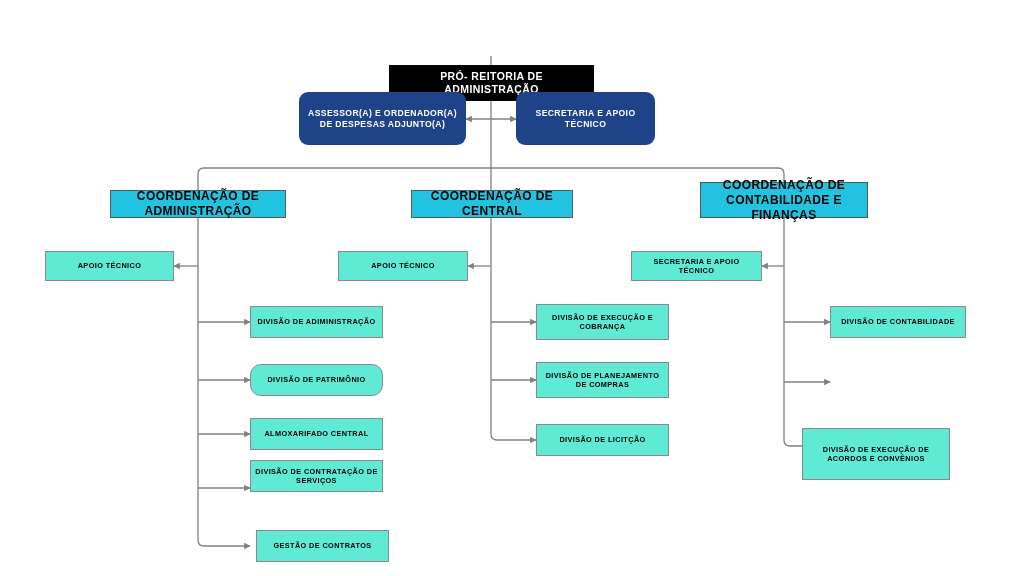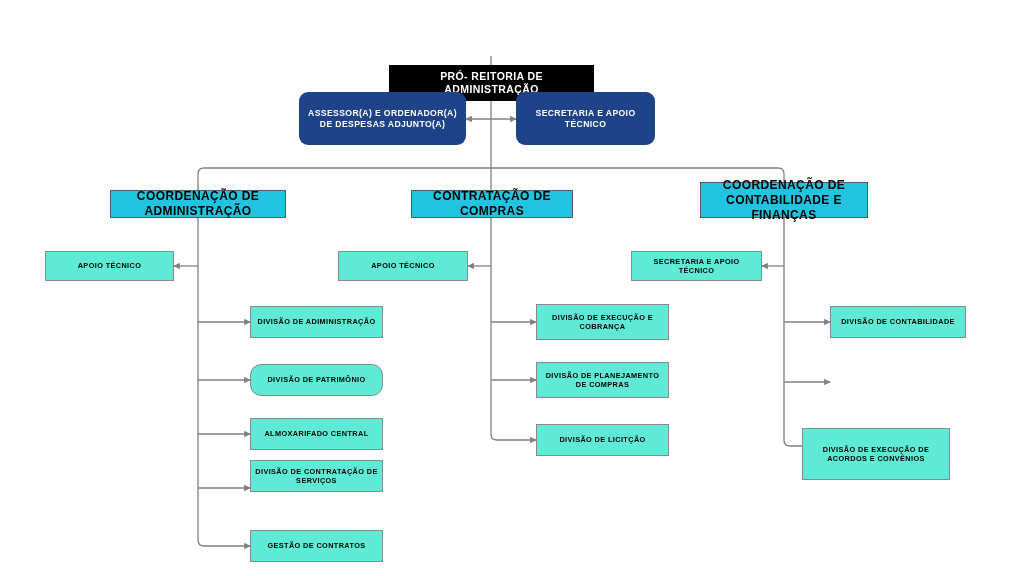--- a/index.html
+++ b/index.html
@@ -117,21 +117,21 @@
 
   <div class="node node-blue" style="left:516px; top:92px; width:139px; height:53px;">
     <span>SECRETARIA E APOIO TÉCNICO</span>
   </div>
 
   <div class="node node-cyan" style="left:110px; top:190px; width:176px; height:28px;">
     <span>COORDENAÇÃO DE ADMINISTRAÇÃO</span>
   </div>
 
   <div class="node node-cyan" style="left:411px; top:190px; width:162px; height:28px;">
-    <span>CONTRATAÇÃO DE COMPRAS</span>
+    <span>COORDENAÇÃO DE CENTRAL</span>
   </div>
 
   <div class="node node-cyan" style="left:700px; top:182px; width:168px; height:36px;">
     <span>COORDENAÇÃO DE CONTABILIDADE E FINANÇAS</span>
   </div>
 
   <div class="node node-gray" style="left:45px; top:251px; width:129px; height:30px;">
     <span>APOIO TÉCNICO</span>
   </div>
 
@@ -148,21 +148,21 @@
   </div>
   <div class="node node-gray" style="left:250px; top:364px; width:133px; height:32px;border-radius:11px;">
     <span>DIVISÃO DE PATRIMÔNIO</span>
   </div>
   <div class="node node-gray" style="left:250px; top:418px; width:133px; height:32px;">
     <span>ALMOXARIFADO CENTRAL</span>
   </div>
   <div class="node node-gray" style="left:250px; top:460px; width:133px; height:32px;">
     <span>DIVISÃO DE CONTRATAÇÃO DE SERVIÇOS</span>
   </div>
-  <div class="node node-gray" style="left:250px; top:530px; width:133px; height:32px;">
+  <div class="node node-gray" style="left:256px; top:530px; width:133px; height:32px;">
     <span>GESTÃO DE CONTRATOS</span>
   </div>
 
   <div class="node node-gray" style="left:536px; top:304px; width:133px; height:36px;">
     <span>DIVISÃO DE EXECUÇÃO E COBRANÇA</span>
   </div>
   <div class="node node-gray" style="left:536px; top:362px; width:133px; height:36px;">
     <span>DIVISÃO DE PLANEJAMENTO DE COMPRAS</span>
   </div>
   <div class="node node-gray" style="left:536px; top:424px; width:133px; height:32px;">

